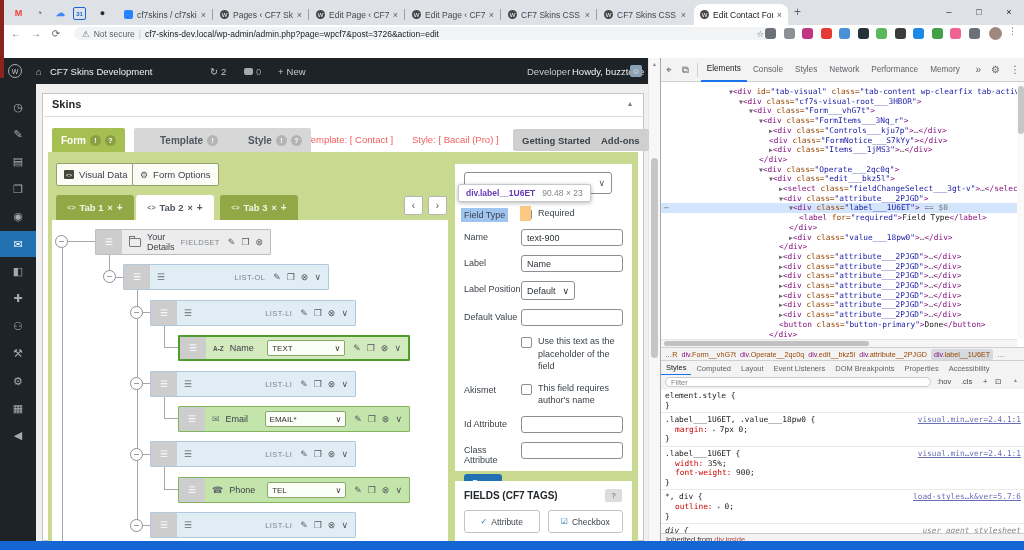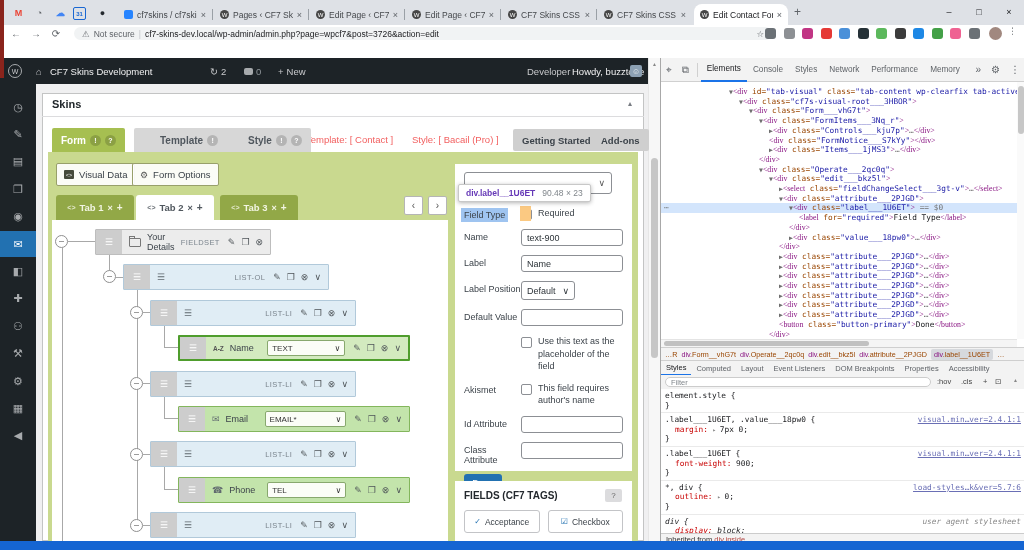--- a/index.html
+++ b/index.html
@@ -125,21 +125,21 @@
   .dtic{color:#5f6368;font-size:10px;padding:0 5px;}
   .dtsep{width:1px;height:14px;background:#d0d0d0;margin:0 3px;}
   .dttab{height:24px;display:flex;align-items:center;padding:0 6px;font-size:8.2px;color:#5f6368;box-sizing:border-box;}
   .dttab.active{color:#202124;border-bottom:2px solid #1a73e8;}
   #dtright{margin-left:auto;display:flex;align-items:center;}
   #dom{position:absolute;left:0;top:24px;width:356px;height:257px;overflow:hidden;background:#fff;}
   .domline{position:absolute;left:0;right:0;height:10px;white-space:nowrap;font-family:"DejaVu Sans Mono",monospace;font-size:7.8px;line-height:10px;}
   .domline.sel{background:#d3e5fc;}
   .gutdots{position:absolute;left:3px;color:#80868b;}
   .tk-a{color:#6e6e6e;font-size:6.5px;}
-  .tk-t{color:#881280;font-family:Liberation Serif, serif;}
+  .tk-t{color:#881280;}
   .tk-n{color:#994500;}
   .tk-v{color:#1a1aa6;}
   .tk-x{color:#202124;}
   .tk-d{color:#737373;}
   #dtvscroll{position:absolute;left:356px;top:24px;width:8px;height:257px;background:#fafafa;}
   #dtvscroll .thumb{position:absolute;left:1px;top:4px;width:6px;height:48px;background:#c7c7c7;border-radius:3px;}
   #dthscroll{position:absolute;left:0;top:281px;width:356px;height:8px;background:#f5f5f5;border-top:1px solid #e4e4e4;box-sizing:border-box;}
   #dthscroll .thumb{position:absolute;left:3px;top:1px;width:205px;height:5px;background:#c1c1c1;border-radius:3px;}
   #crumbs{position:absolute;left:0;top:289px;width:364px;height:13px;background:#f3f3f3;border-top:1px solid #cfcfcf;box-sizing:border-box;display:flex;align-items:center;gap:4px;padding:0 4px;font-size:7.2px;overflow:hidden;white-space:nowrap;}
   .crumb{flex:none;}
@@ -573,21 +573,21 @@
     <span class="sel">div.label__1U6ET</span>
     <span class="dim">90.48 × 23</span>
   </div>
 
   <div id="fieldsbox">
     <div id="fieldstitle">FIELDS (CF7 TAGS)</div>
     <div id="fieldshelp">?</div>
     <div class="cf7row" id="cf7btns">
         <div class="cf7btn">
           <span class="ic">✓</span>
-          <span>Acceptance</span>
+          <span>Attribute</span>
         </div>
         <div class="cf7btn">
           <span class="ic">☑</span>
           <span>Checkbox</span>
         </div>
       </div>
   </div>
 
   <div id="pagescroll">
     <span class="up">▲</span>
@@ -687,20 +687,21 @@
             <span class="rlink">visual.min…ver=2.4.1:1</span>
           </div>
           <div class="rprop"><span class="pn">margin: </span><span class="parr">▸ </span><span>7px 0;</span></div>
           <div>}</div>
         </div>
         <div class="rule">
           <div class="rhead">
             <span>.label___1U6ET {</span>
             <span class="rlink">visual.min…ver=2.4.1:1</span>
           </div>
+          <div class="rprop"><span class="pn">width: </span><span>35%;</span></div>
           <div class="rprop"><span class="pn">font-weight: </span><span>900;</span></div>
           <div>}</div>
         </div>
         <div class="rule">
           <div class="rhead">
             <span>*, div {</span>
             <span class="rlink">load-styles…k&amp;ver=5.7:6</span>
           </div>
           <div class="rprop"><span class="pn">outline: </span><span class="parr">▸ </span><span>0;</span></div>
           <div>}</div>

